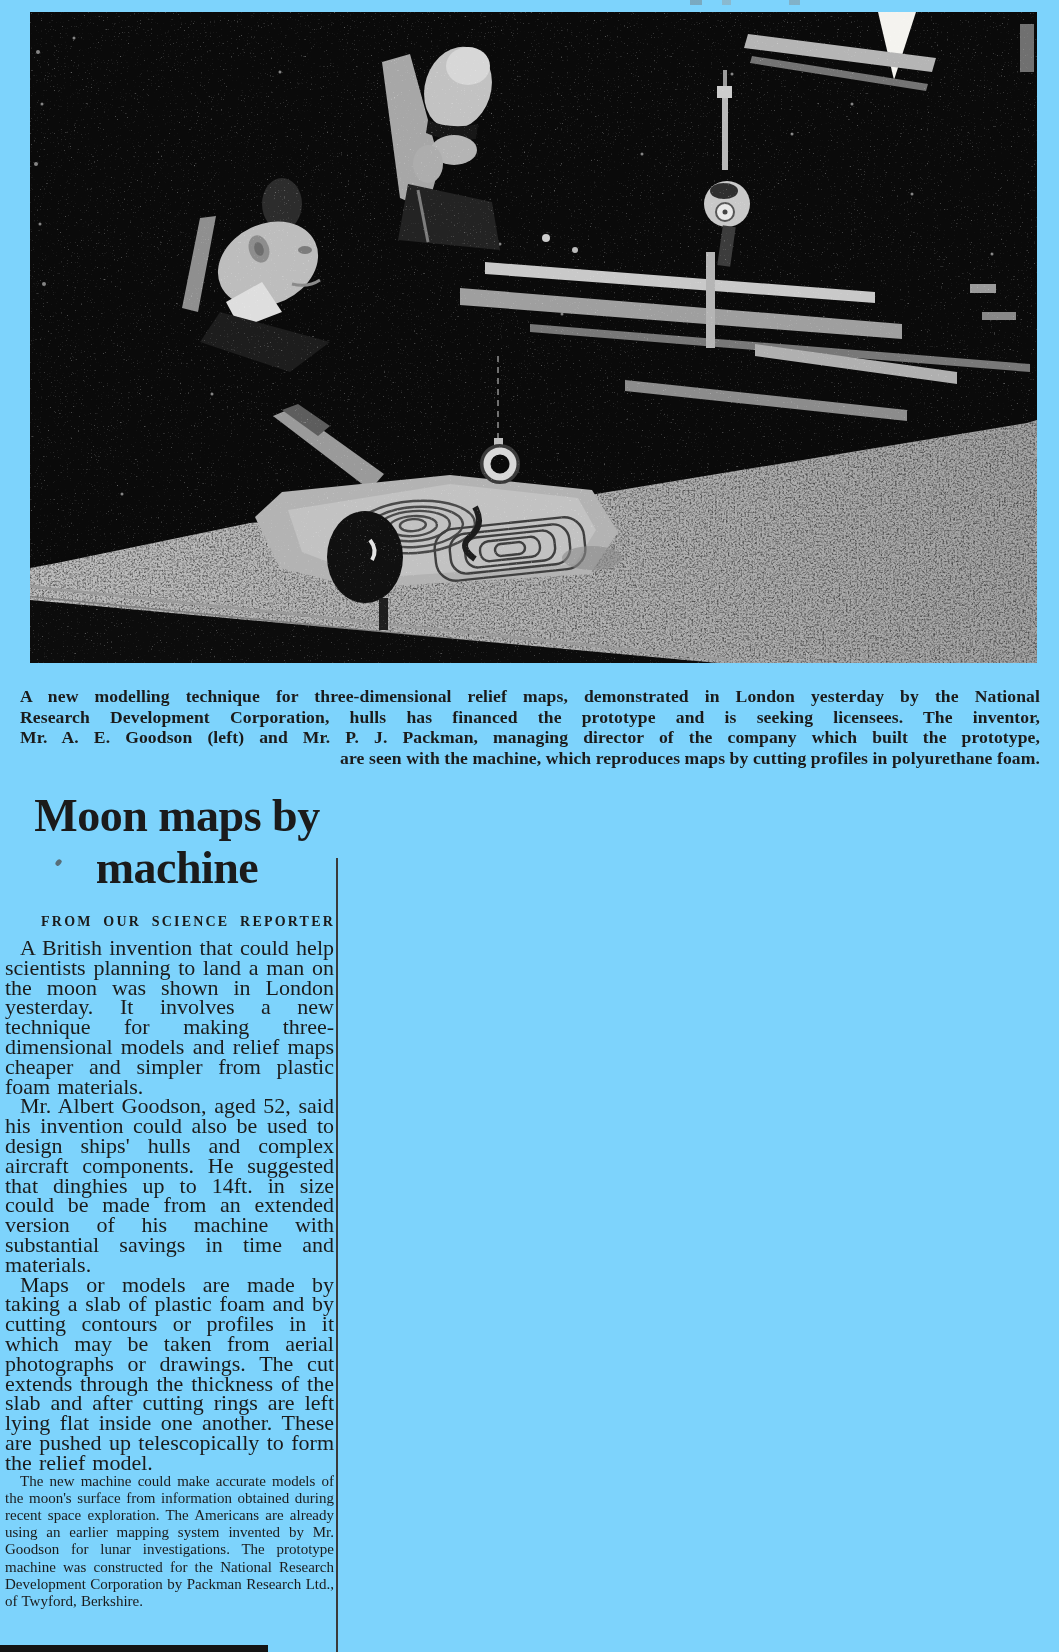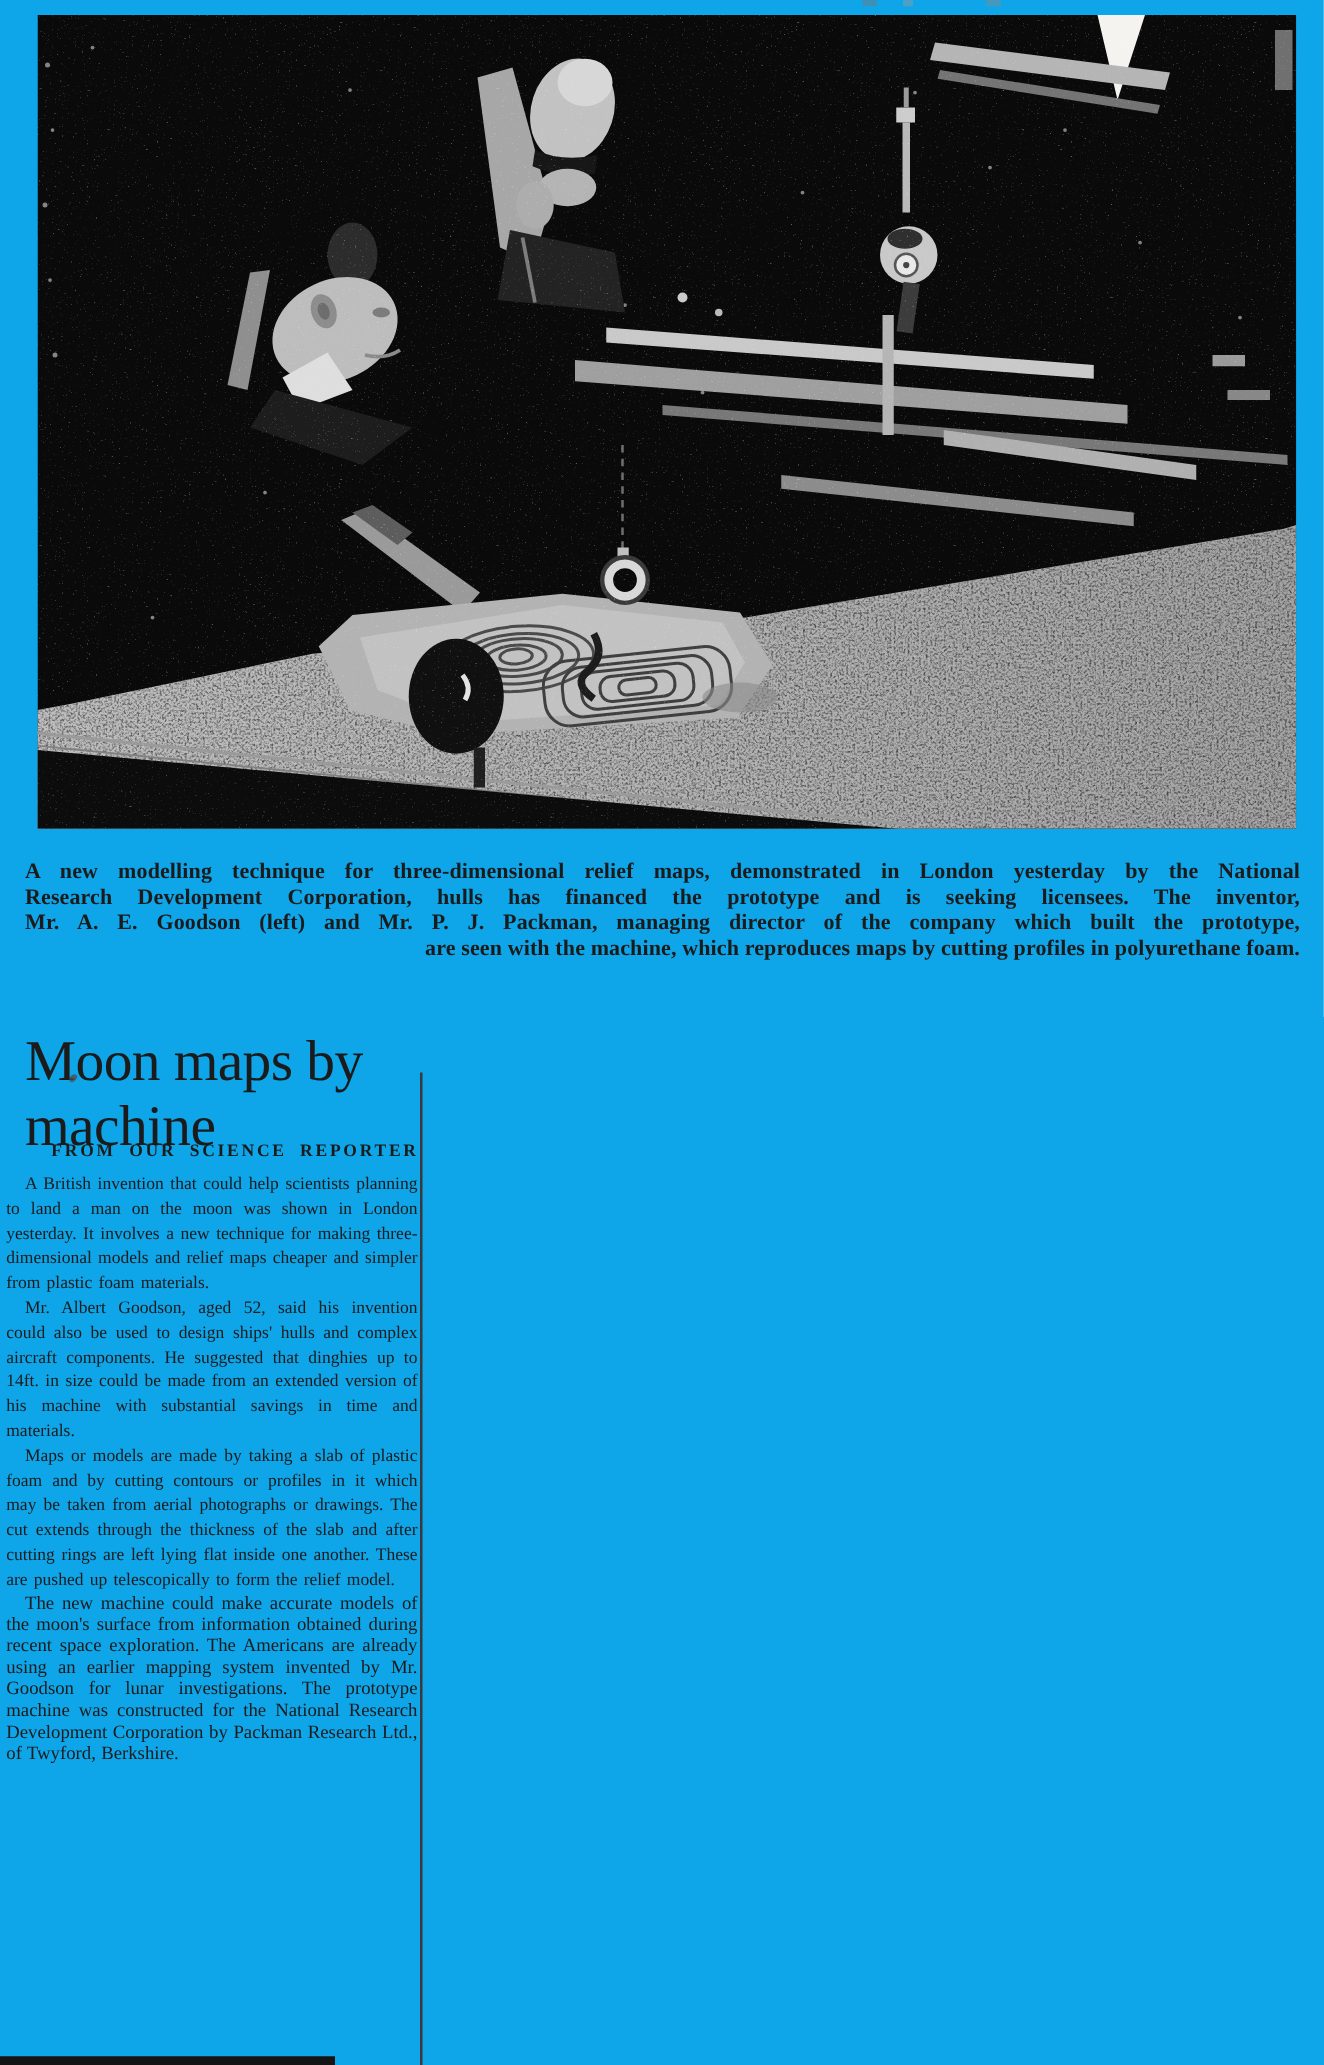--- a/index.html
+++ b/index.html
@@ -1,41 +1,41 @@
 <!DOCTYPE html>
 <html><head>
 <meta charset="utf-8">
 <style>
   html,body{margin:0;padding:0;}
   body{background:#e9e7e1;font-family:"Liberation Serif","DejaVu Serif",serif;}
   .page{
     position:relative;width:1059px;height:1652px;margin:0 auto;
-    background:#0ea5e9;overflow:hidden;color:#1b1b1b;
+    background:#7dd3fc;overflow:hidden;color:#1b1b1b;
   }
   
   .photo{position:absolute;left:30px;top:12px;width:1007px;height:651px;}
   .photo svg{display:block;width:100%;height:100%;}
   .top-artifact{position:absolute;left:690px;top:0;width:170px;height:5px;opacity:.45;
     background:linear-gradient(90deg,#777 0 7%,transparent 7% 19%,#999 19% 24%,transparent 24% 58%,#888 58% 65%,transparent 65%);}
   
   .caption{position:absolute;left:20px;top:686px;width:1020px;font-weight:bold;
     font-size:17.6px;line-height:20.5px;letter-spacing:.1px;}
   .cap-line{white-space:normal;}
   .cap-line.j{text-align:justify;text-align-last:justify;}
   .cap-line.c{text-align:right;}
   
-  .headline{position:absolute;left:20px;top:790px;width:314px;text-align:left;
-    font-weight:normal;font-size:46px;line-height:52px;letter-spacing:-.5px;margin-top:33px;}
+  .headline{position:absolute;left:20px;top:790px;width:314px;text-align:center;
+    font-weight:bold;font-size:46px;line-height:52px;letter-spacing:-.5px;}
   .stray-mark{position:absolute;left:56px;top:859px;width:5px;height:7px;background:#4c4c4c;
     border-radius:60% 40% 50% 50%;transform:rotate(38deg);opacity:.75;}
   
   .byline{position:absolute;left:5px;top:914px;width:330px;text-align:right;
     font-size:14px;font-weight:bold;letter-spacing:2.2px;word-spacing:5px;}
   .article{position:absolute;left:5px;top:938px;width:329px;}
-  .para{margin:0;text-align:justify;font-size:14px;line-height:19.8px;text-indent:15px;
+  .para{margin:0;text-align:justify;font-size:22px;line-height:19.8px;text-indent:15px;
     word-spacing:1.5px;}
   .para.p5{font-size:15px;line-height:17.2px;word-spacing:.5px;}
   .column-rule{position:absolute;left:336px;top:858px;width:2px;height:794px;background:#3a3a3a;}
   .bottom-bar{position:absolute;left:0;top:1645px;width:268px;height:7px;background:#141414;}
 </style>
 </head>
 <body>
 
 <div class="page">
 

